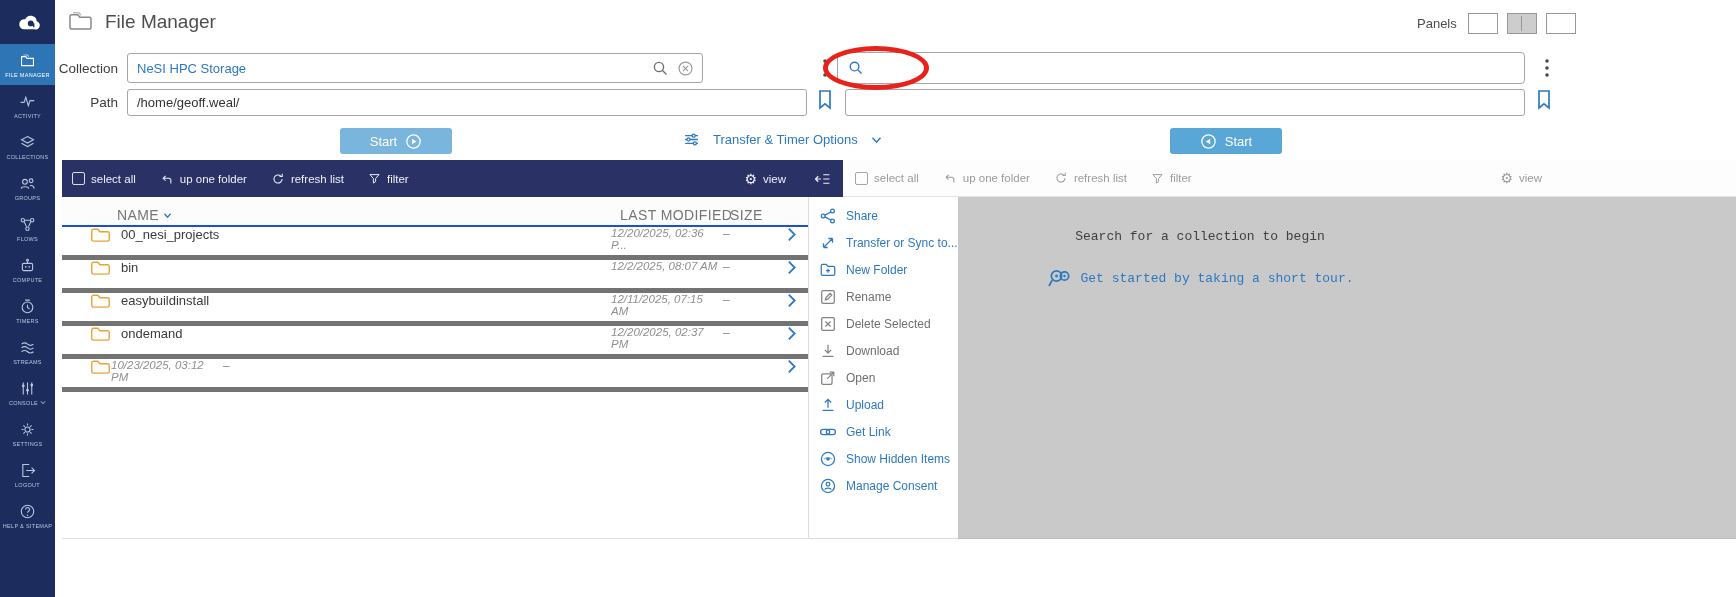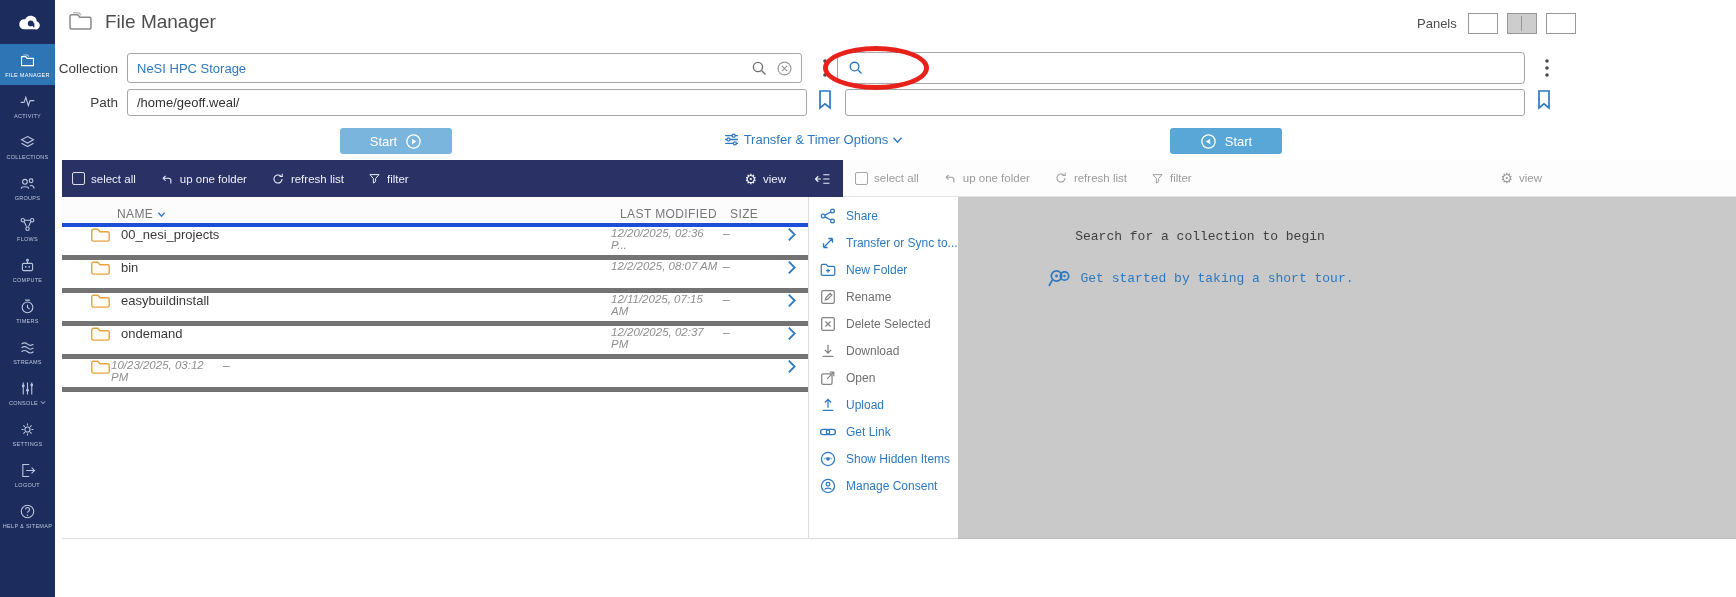--- a/index.html
+++ b/index.html
@@ -37,33 +37,33 @@
   #search-box input::placeholder { color:#2d79c0; opacity:1; }
   .inbox-ic { color:#6f6f6f; cursor:pointer; margin-right:8px; flex:none; }
 
   .kebab { position:absolute; width:20px; height:26px; display:flex; align-items:center; justify-content:center; color:#4a4a4a; cursor:pointer; }
   .bookmark { position:absolute; color:#2d79c0; cursor:pointer; }
 
   .start-btn { position:absolute; height:26px; width:112px; border:none; border-radius:3px; color:#fff; font-size:13px; font-family:"Liberation Sans",sans-serif; display:flex; align-items:center; justify-content:center; gap:8px; cursor:pointer; }
   #start-left  { left:285px; top:128px; background:#79b5dc; }
   #start-right { left:1115px; top:128px; background:#58a7d7; }
 
-  #transfer-opts { position:absolute; left:628px; top:131px; width:260px; display:flex; align-items:center; justify-content:center; gap:4px; color:#2d79c0; font-size:13px; cursor:pointer; }
+  #transfer-opts { position:absolute; left:628px; top:131px; width:260px; display:flex; align-items:center; gap:13px; color:#2d79c0; font-size:13px; cursor:pointer; }
 
   .toolbar { position:absolute; top:160px; height:37px; display:flex; align-items:center; font-size:11.5px; }
   #toolbar-left  { left:7px; width:781px; background:#2a3164; color:#eef1fa; padding:0 10px; }
   #toolbar-right { left:788px; right:0; background:#fdfdfd; color:#9b9b9b; padding:0 12px; border-bottom:1px solid #e4e4e4; }
   .tgrp { display:flex; align-items:center; gap:6px; margin-right:24px; cursor:pointer; white-space:nowrap; }
   .spacer { flex:1; }
   .cb { width:13px; height:13px; border:1px solid currentColor; border-radius:2px; opacity:.9; cursor:pointer; flex:none; }
   .gearglyph { font-size:14px; line-height:1; }
 
   
   #filelist { position:absolute; left:7px; top:197px; width:746px; height:342px; background:#fff; border-bottom:1px solid #e0e0e0; }
-  .thead { position:relative; height:30px; background:#fcfcfc; border-bottom:4px solid #1d4ed8; font-size:12px; color:#75757a; letter-spacing:.4px; }
+  .thead { position:relative; height:30px; background:#fcfcfc; border-bottom:2px solid #1d4ed8; font-size:14px; color:#75757a; letter-spacing:.4px; }
   .thead .col { position:absolute; top:10px; display:flex; align-items:center; gap:4px; }
   .col-name { left:55px; cursor:pointer; }
   .col-mod  { left:558px; }
   .col-size { left:668px; }
   .sortchev { color:#2d79c0; }
   .frow { display:flex; align-items:flex-start; height:33px; border-bottom:5px solid #737373; cursor:pointer; background:#fff; }
   .frow .fold  { margin-left:28px; width:21px; flex:none; color:#e8a33d; }
   .frow .fname { margin-left:10px; width:490px; font-size:13px; color:#3a3a3a; }
   .frow .fmod  { width:108px; font-size:11.5px; font-style:italic; color:#8f8f8f; }
   .frow .fsize { margin-left:4px; width:30px; font-size:12px; color:#8f8f8f; }
@@ -245,21 +245,21 @@
         <span class="sep"></span>
         <span class="pane"></span>
       </button>
     <button class="panelbtn">
         <span class="pane"></span>
       </button>
   </div>
 
   <div class="fieldlabel" style="left:0; top:61px;">Collection</div>
 
-  <div id="collection-box" class="input-box" style="left:72px; top:53px; width:675px; height:30px;">
+  <div id="collection-box" class="input-box" style="left:72px; top:53px; width:576px; height:30px;">
     <input type="text" value="NeSI HPC Storage" style="">
     <span class="inbox-ic">
         <svg width="17" height="17" viewBox="0 0 20 20" fill="none" stroke="currentColor" stroke-width="1.6">
           <circle cx="8.2" cy="8.2" r="5.4"></circle>
           <path d="M12.4 12.4L17 17"></path>
         </svg>
       </span>
     <span class="inbox-ic">
         <svg width="17" height="17" viewBox="0 0 20 20" fill="none" stroke="#9a9a9a" stroke-width="1.4">
           <circle cx="10" cy="10" r="7.6"></circle>

